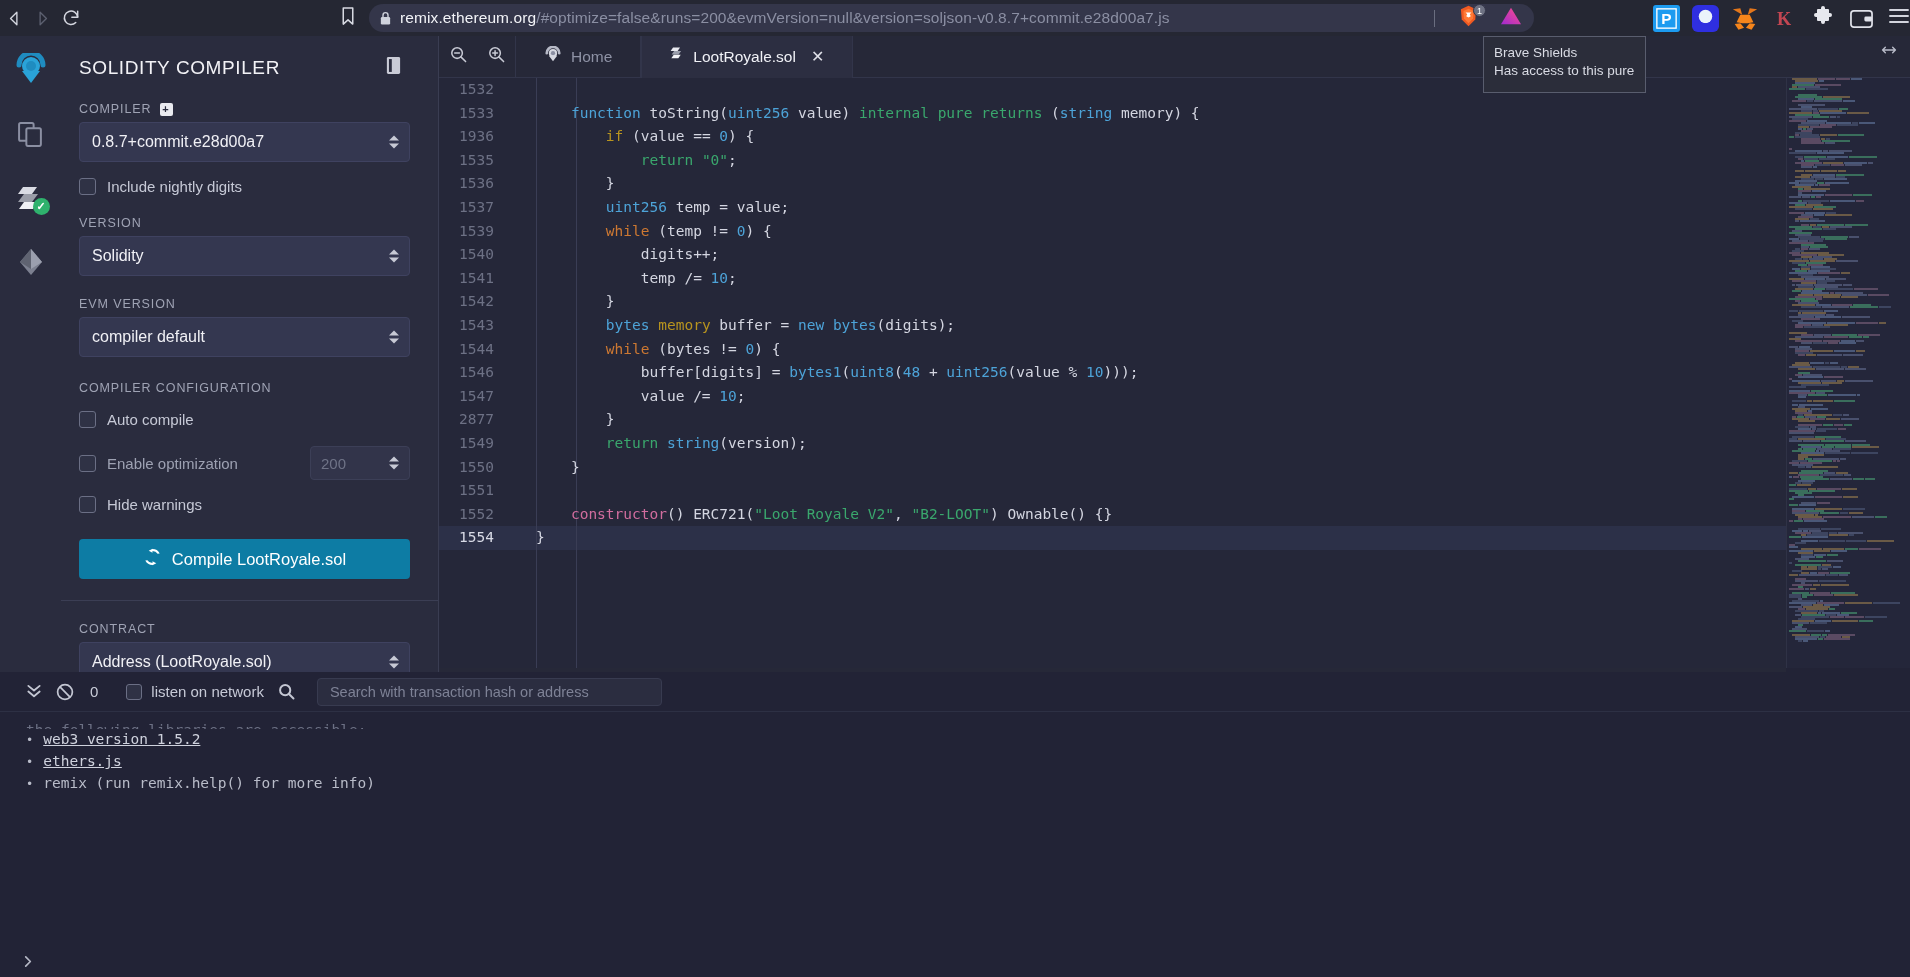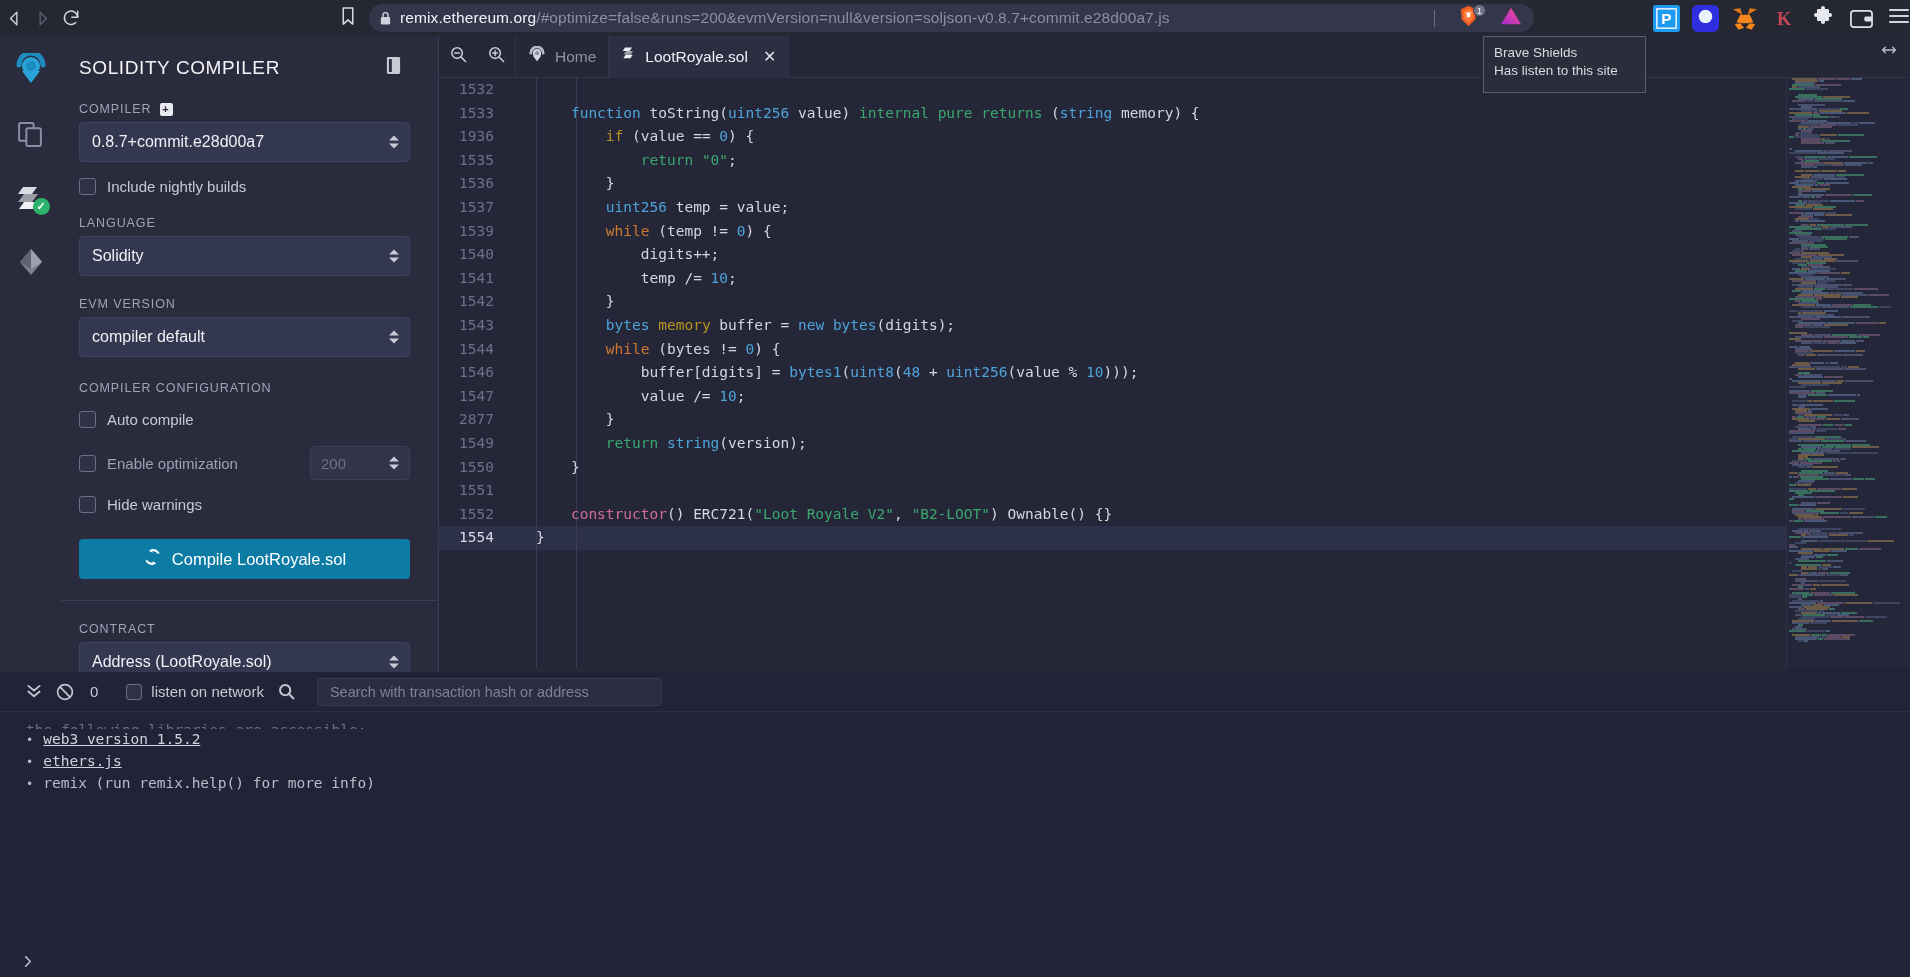--- a/index.html
+++ b/index.html
@@ -167,21 +167,21 @@
 
   
   .editor-wrap{ position:absolute; left:439px; top:36px; right:0; bottom:0; background:#222336;}
   .tabbar{
     height:42px; background:#262838; display:flex; align-items:center;
     border-bottom:1px solid #32354a;
   }
   .zoom-btn{ width:38px; height:42px; display:flex; align-items:center; justify-content:center;
     color:#c8cad5; }
   .tab{
-    height:42px; display:flex; align-items:center; gap:9px; padding:0 12px;
+    height:42px; display:flex; align-items:center; gap:9px; padding:0 28px;
     font-size:15.5px; border-left:1px solid #32354a; border-right:1px solid #32354a;
   }
   .tab.inactive{ color:#8e92a5; }
   .tab.active{ color:#f0f1f6; background:#2c2e41; }
   .tab-close{ font-size:16px; margin-left:6px; color:#dfe0e8; }
 
   .code-area{
     position:absolute; left:0; top:42px; right:124px; height:590px;
     background:#252739; overflow:hidden; font-family:"DejaVu Sans Mono", monospace;
     font-size:14.5px; line-height:23.6px;
@@ -376,21 +376,21 @@
     <span>
       <svg width="20" height="18" viewBox="0 0 20 18">
           <path d="M1 3h18M1 9h18M1 15h18" stroke="currentColor" stroke-width="1.9" stroke-linecap="round"></path>
         </svg>
     </span>
   </div>
 </div>
 
 <div class="tooltip">
   <div>Brave Shields</div>
-  <div>Has listen to this site</div>
+  <div>Has access to this pure</div>
 </div>
 
 <div class="rail">
   <div class="rail-top">
     <div class="rail-ico">
       <svg width="40" height="34" viewBox="0 0 40 34">
         <path d="M8 12a12 12 0 0 1 24 0" fill="none" stroke="#1f8cc0" stroke-width="5" stroke-linecap="round"></path>
         <circle cx="20" cy="13" r="9" fill="#2aa3d8"></circle>
         <circle cx="20" cy="13" r="5" fill="#1f8cc0"></circle>
         <path d="M11 18 L20 30 L29 18 Z" fill="#2aa3d8"></path>
@@ -451,24 +451,24 @@
     <div class="select-box">
       <span>0.8.7+commit.e28d00a7</span>
       <span class="spin">
           <i class="up"></i>
           <i class="dn"></i>
         </span>
     </div>
 
     <div class="check-row">
       <span class="cbox"></span>
-      <span class="check-label">Include nightly builds</span>
-    </div>
-
-    <div class="field-label">LANGUAGE</div>
+      <span class="check-label">Include nightly digits</span>
+    </div>
+
+    <div class="field-label">VERSION</div>
     <div class="select-box">
       <span>Solidity</span>
       <span class="spin">
           <i class="up"></i>
           <i class="dn"></i>
         </span>
     </div>
 
     <div class="field-label">EVM VERSION</div>
     <div class="select-box">

